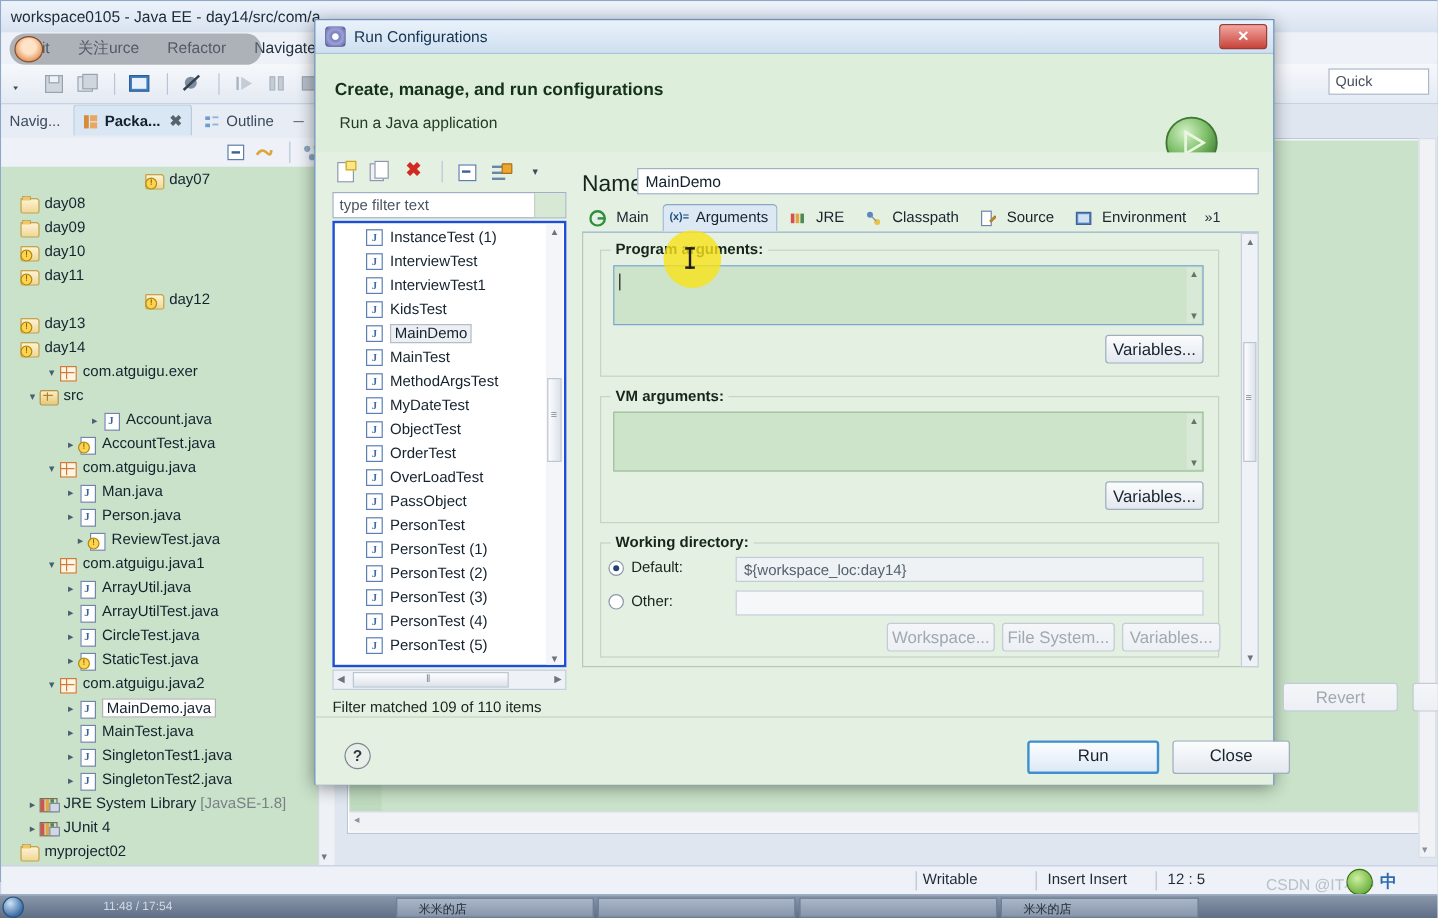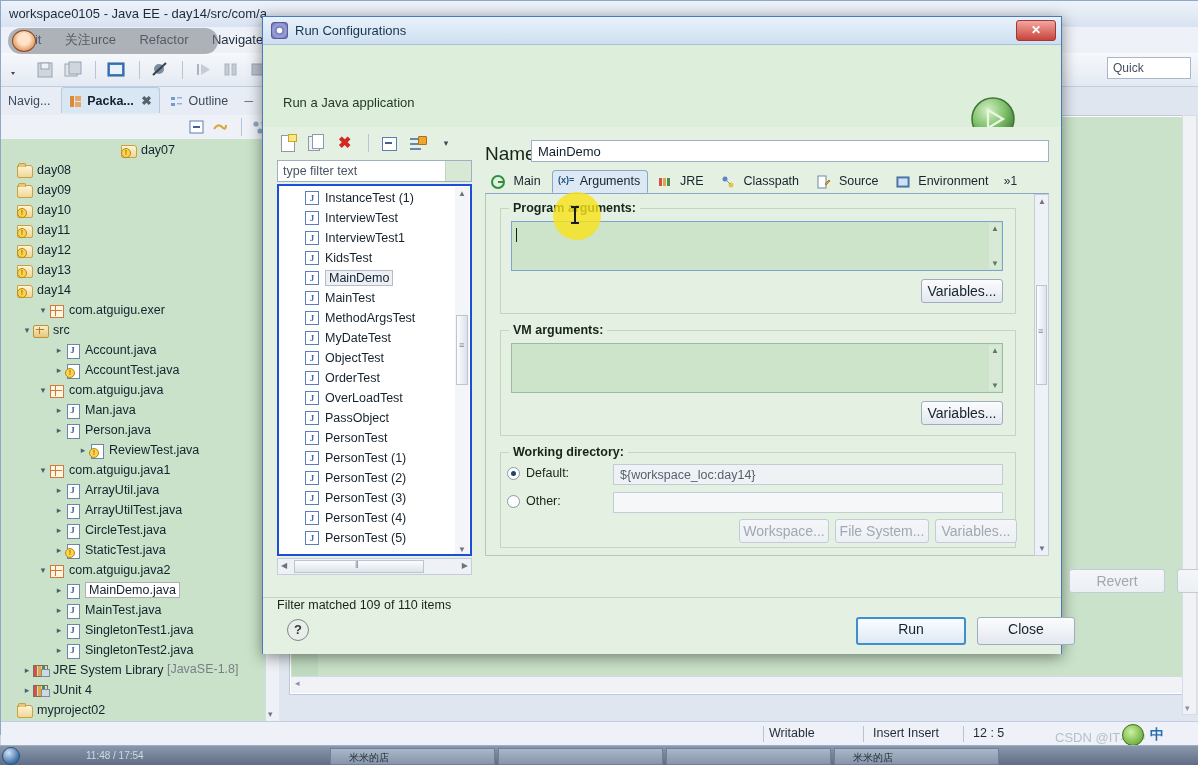--- a/index.html
+++ b/index.html
@@ -456,21 +456,21 @@
   .cfg-hscroll .thumb {
     position: absolute; left: 16px; top: 1px; width: 130px; height: 13px;
     background: linear-gradient(to bottom,#fdfdfe,#dde3ec);
     border: 1px solid #bcc5d2;
   }
   .cfg-hscroll .thumb::after {
     content: "\2016"; position: absolute; left: 60px; top: -1px;
     font-size: 9px; color: #7b8492;
   }
   .cfg-status {
-    position: absolute; left: 0; top: 466px; width: 200px;
+    position: absolute; left: 0; top: 450px; width: 200px;
     font-size: 12.5px; color: #17251a;
   }
 
   
   .tab-panel {
     position: absolute; left: 222px; top: 5px; width: 564px; height: 472px;
   }
   .name-row { position: absolute; left: 0; top: 8px; width: 564px; height: 22px; }
   .name-label {
     position: absolute; left: 0; top: 3px; font-size: 19px; color: #15251a;
@@ -757,31 +757,31 @@
           </svg>
       </span>
     </div>
 
     <div class="explorer" id="explorer-tree">
         <div class="tree-row" style="padding-left: 4px; text-align: center;"><span class="arrow"></span><span class="tico ic-folder-warn"></span><span class="tlabel">day07</span></div>
         <div class="tree-row" style="padding-left: 4px;"><span class="arrow"></span><span class="tico ic-folder"></span><span class="tlabel">day08</span></div>
         <div class="tree-row" style="padding-left: 4px;"><span class="arrow"></span><span class="tico ic-folder"></span><span class="tlabel">day09</span></div>
         <div class="tree-row" style="padding-left: 4px;"><span class="arrow"></span><span class="tico ic-folder-warn"></span><span class="tlabel">day10</span></div>
         <div class="tree-row" style="padding-left: 4px;"><span class="arrow"></span><span class="tico ic-folder-warn"></span><span class="tlabel">day11</span></div>
-        <div class="tree-row" style="padding-left: 4px;"><span class="arrow"></span><span class="tico ic-folder-warn"></span><span class="tlabel">day12</span></div>
+        <div class="tree-row" style="padding-left: 4px; text-align: center;"><span class="arrow"></span><span class="tico ic-folder-warn"></span><span class="tlabel">day12</span></div>
         <div class="tree-row" style="padding-left: 4px;"><span class="arrow"></span><span class="tico ic-folder-warn"></span><span class="tlabel">day13</span></div>
         <div class="tree-row" style="padding-left: 4px;"><span class="arrow"></span><span class="tico ic-folder-warn"></span><span class="tlabel">day14</span></div>
         <div class="tree-row" style="padding-left: 36px;"><span class="arrow">▾</span><span class="tico ic-pkg"></span><span class="tlabel">com.atguigu.exer</span></div>
         <div class="tree-row" style="padding-left: 20px;"><span class="arrow">▾</span><span class="tico ic-src"></span><span class="tlabel">src</span></div>
-        <div class="tree-row" style="padding-left: 52px;"><span class="arrow">▸</span><span class="tico ic-java"></span><span class="tlabel">Account.java</span></div>
+        <div class="tree-row" style="padding-left: 72px;"><span class="arrow">▸</span><span class="tico ic-java"></span><span class="tlabel">Account.java</span></div>
         <div class="tree-row" style="padding-left: 52px;"><span class="arrow">▸</span><span class="tico ic-java-warn"></span><span class="tlabel">AccountTest.java</span></div>
         <div class="tree-row" style="padding-left: 36px;"><span class="arrow">▾</span><span class="tico ic-pkg"></span><span class="tlabel">com.atguigu.java</span></div>
         <div class="tree-row" style="padding-left: 52px;"><span class="arrow">▸</span><span class="tico ic-java"></span><span class="tlabel">Man.java</span></div>
         <div class="tree-row" style="padding-left: 52px;"><span class="arrow">▸</span><span class="tico ic-java"></span><span class="tlabel">Person.java</span></div>
-        <div class="tree-row" style="padding-left: 76px;"><span class="arrow">▸</span><span class="tico ic-java-warn"></span><span class="tlabel">ReviewTest.java</span></div>
+        <div class="tree-row" style="padding-left: 60px;"><span class="arrow">▸</span><span class="tico ic-java-warn"></span><span class="tlabel">ReviewTest.java</span></div>
         <div class="tree-row" style="padding-left: 36px;"><span class="arrow">▾</span><span class="tico ic-pkg"></span><span class="tlabel">com.atguigu.java1</span></div>
         <div class="tree-row" style="padding-left: 52px;"><span class="arrow">▸</span><span class="tico ic-java"></span><span class="tlabel">ArrayUtil.java</span></div>
         <div class="tree-row" style="padding-left: 52px;"><span class="arrow">▸</span><span class="tico ic-java"></span><span class="tlabel">ArrayUtilTest.java</span></div>
         <div class="tree-row" style="padding-left: 52px;"><span class="arrow">▸</span><span class="tico ic-java"></span><span class="tlabel">CircleTest.java</span></div>
         <div class="tree-row" style="padding-left: 52px;"><span class="arrow">▸</span><span class="tico ic-java-warn"></span><span class="tlabel">StaticTest.java</span></div>
         <div class="tree-row" style="padding-left: 36px;"><span class="arrow">▾</span><span class="tico ic-pkg"></span><span class="tlabel">com.atguigu.java2</span></div>
         <div class="tree-row selected" style="padding-left: 52px;"><span class="arrow">▸</span><span class="tico ic-java"></span><span class="tlabel">MainDemo.java</span></div>
         <div class="tree-row" style="padding-left: 52px;"><span class="arrow">▸</span><span class="tico ic-java"></span><span class="tlabel">MainTest.java</span></div>
         <div class="tree-row" style="padding-left: 52px;"><span class="arrow">▸</span><span class="tico ic-java"></span><span class="tlabel">SingletonTest1.java</span></div>
         <div class="tree-row" style="padding-left: 52px;"><span class="arrow">▸</span><span class="tico ic-java"></span><span class="tlabel">SingletonTest2.java</span></div>
@@ -835,20 +835,21 @@
 
   <div class="dialog">
 
     <div class="dlg-titlebar">
       <div class="dlg-title-icon"></div>
       <div class="dlg-title-text">Run Configurations</div>
       <div class="dlg-close">✕</div>
     </div>
 
     <div class="dlg-header">
+      <div class="dlg-head-title">Create, manage, and run configurations</div>
       <div class="dlg-head-sub">Run a Java application</div>
       <div class="dlg-run-orb">
         <svg width="48" height="48" viewBox="0 0 48 48">
           <defs>
             <radialGradient id="og" cx="38%" cy="30%" r="75%">
               <stop offset="0%" stop-color="#d4f0c8"></stop>
               <stop offset="55%" stop-color="#7fc06a"></stop>
               <stop offset="100%" stop-color="#3f7a34"></stop>
             </radialGradient>
           </defs>

